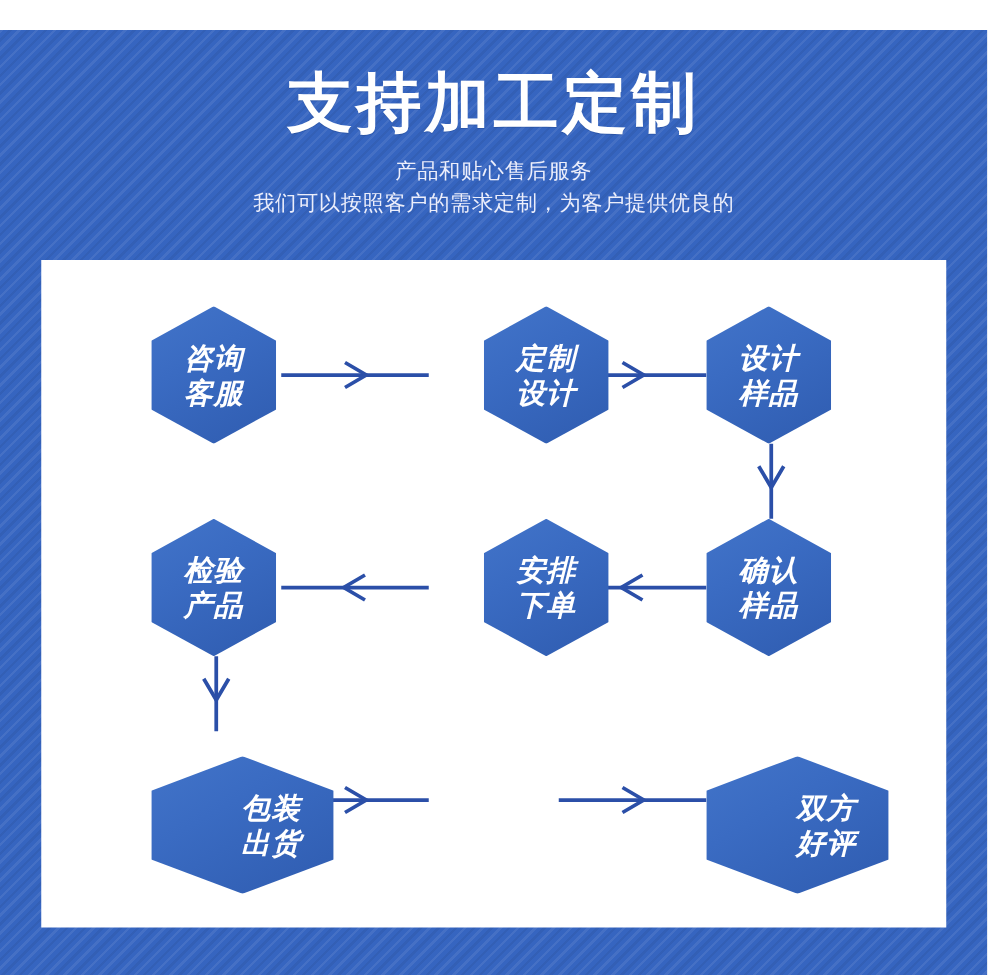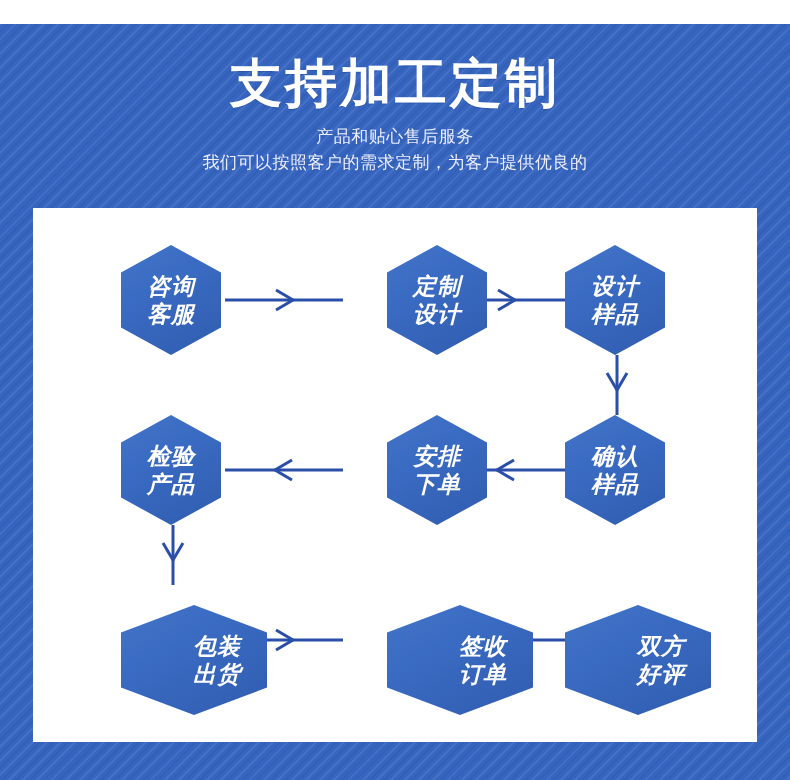--- a/index.html
+++ b/index.html
@@ -207,24 +207,20 @@
       </div>
       <div class="hex r1 c0">
         <span class="hex-label">检验
 产品</span>
       </div>
 
       <div class="hex r2 c0">
         <span class="hex-label">包装
 出货</span>
       </div>
-      <div class="hex r2 c1">
-        <span class="hex-label">签收
-订单</span>
-      </div>
       <div class="hex r2 c2">
         <span class="hex-label">双方
 好评</span>
       </div>
 
     </div>
   </div>
 
 </div>
 

